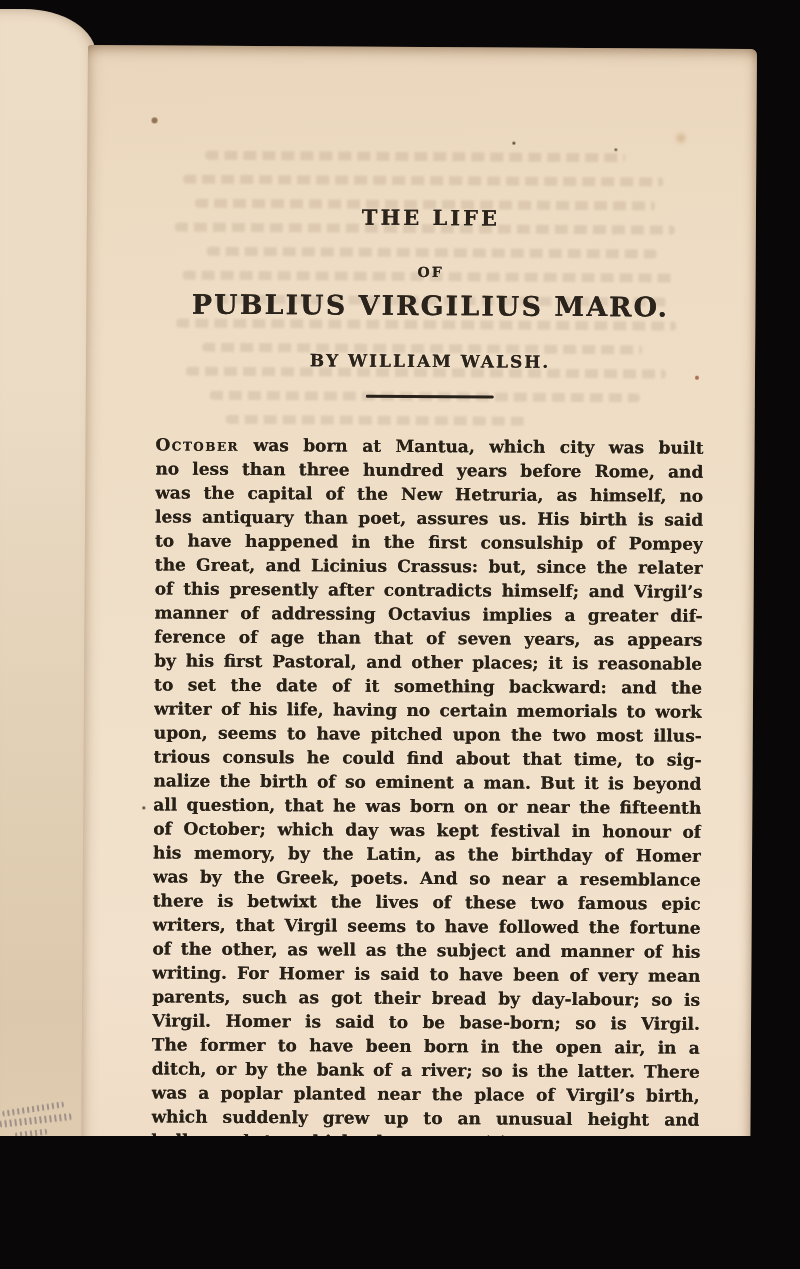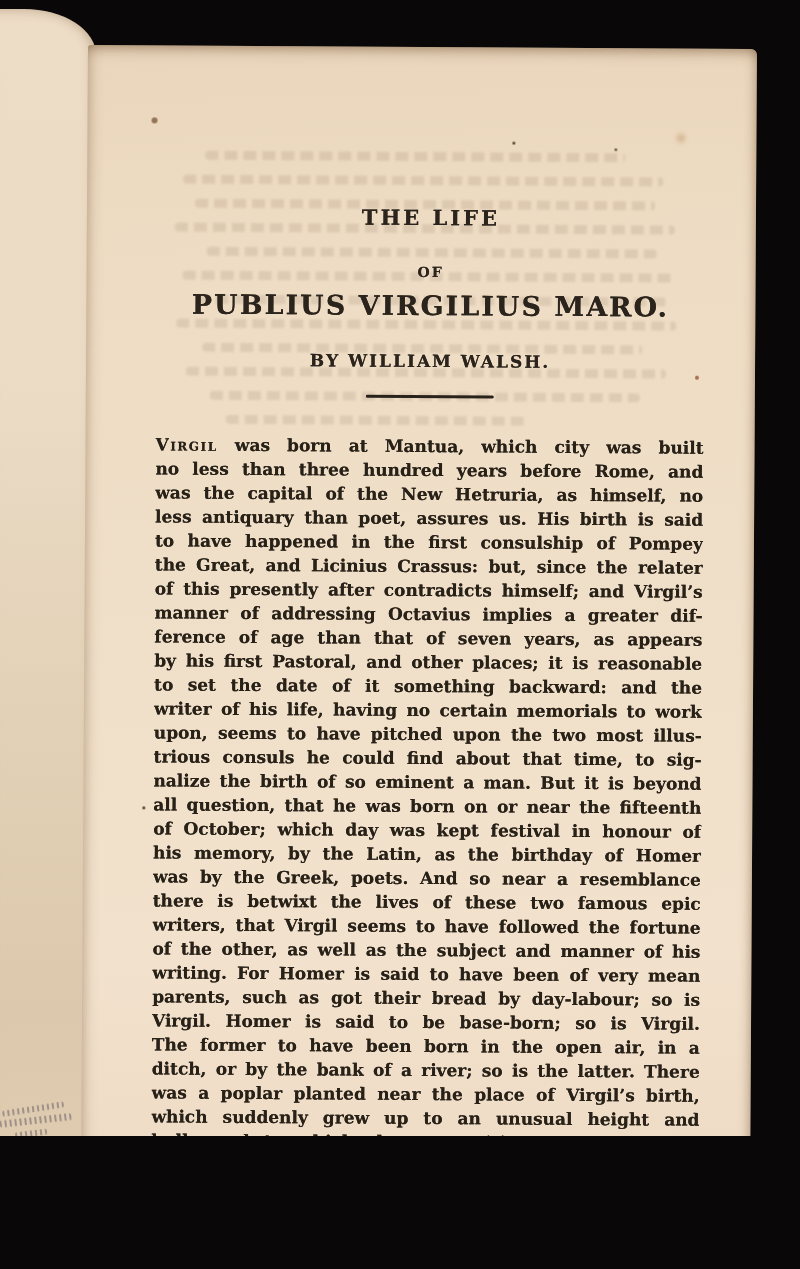--- a/index.html
+++ b/index.html
@@ -88,21 +88,21 @@
       </div>
 
     <div class="content">
       <div class="heading t1">THE LIFE</div>
       <div class="heading t2">OF</div>
       <div class="heading t3">PUBLIUS VIRGILIUS MARO.</div>
       <div class="heading t4">BY WILLIAM WALSH.</div>
       <div class="rule"></div>
 
       <div class="body-text">
-        <div class="line"><span class="lead">Virgil</span> <span>was born at Mantua, which city was built</span></div>
+        <div class="line"><span class="lead">October</span> <span>was born at Mantua, which city was built</span></div>
       <div class="line">no less than three hundred years before Rome, and</div>
           <div class="line">was the capital of the New Hetruria, as himself, no</div>
           <div class="line">less antiquary than poet, assures us.  His birth is said</div>
           <div class="line">to have happened in the first consulship of Pompey</div>
           <div class="line">the Great, and Licinius Crassus: but, since the relater</div>
           <div class="line">of this presently after contradicts himself; and Virgil’s</div>
           <div class="line">manner of addressing Octavius implies a greater dif-</div>
           <div class="line">ference of age than that of seven years, as appears</div>
           <div class="line">by his first Pastoral, and other places; it is reasonable</div>
           <div class="line">to set the date of it something backward: and the</div>

